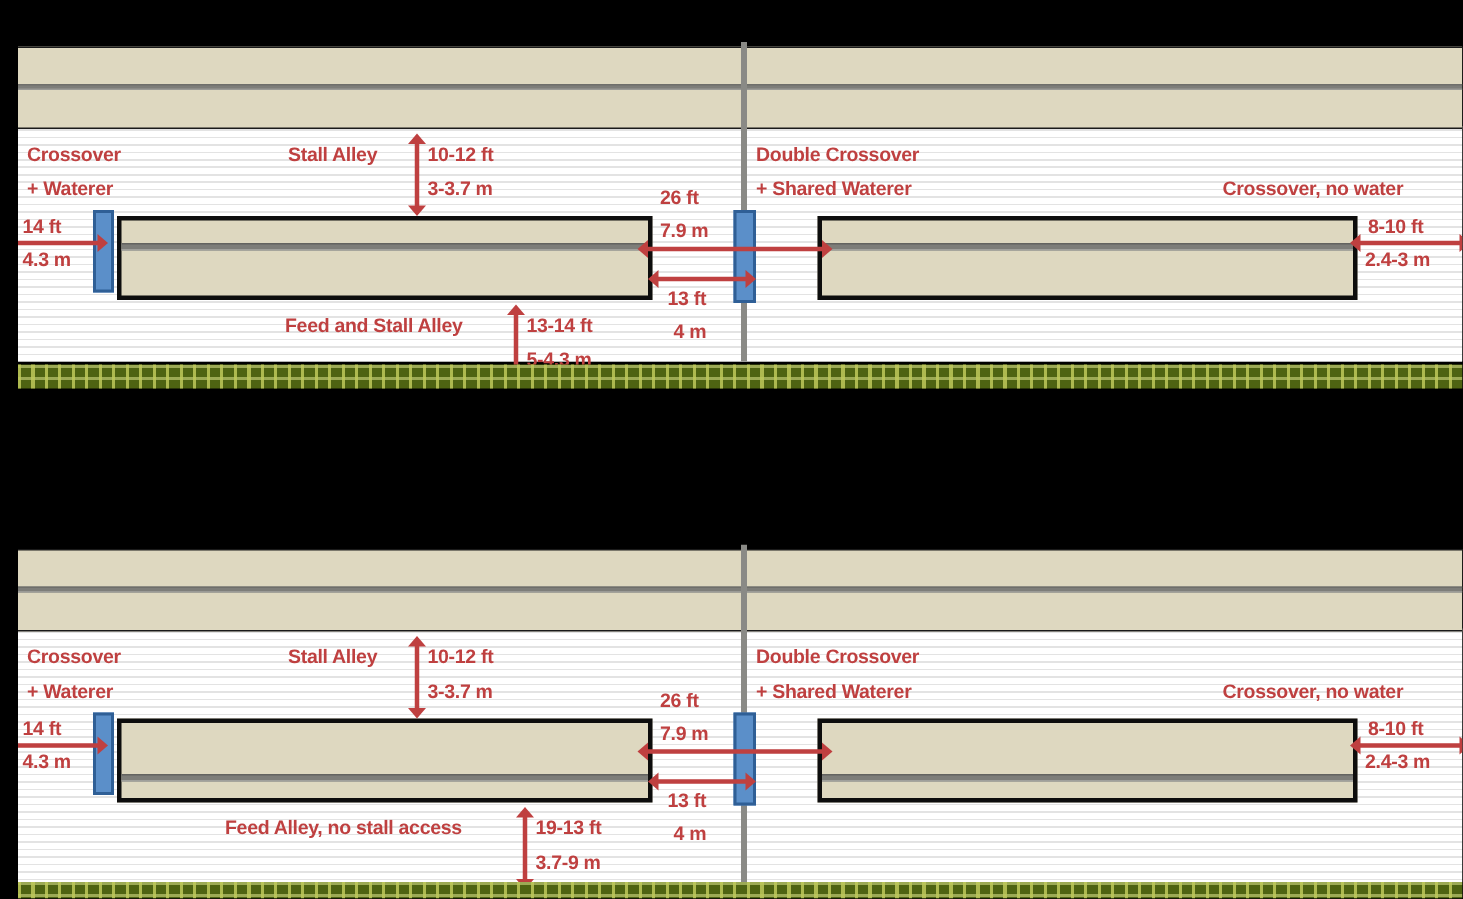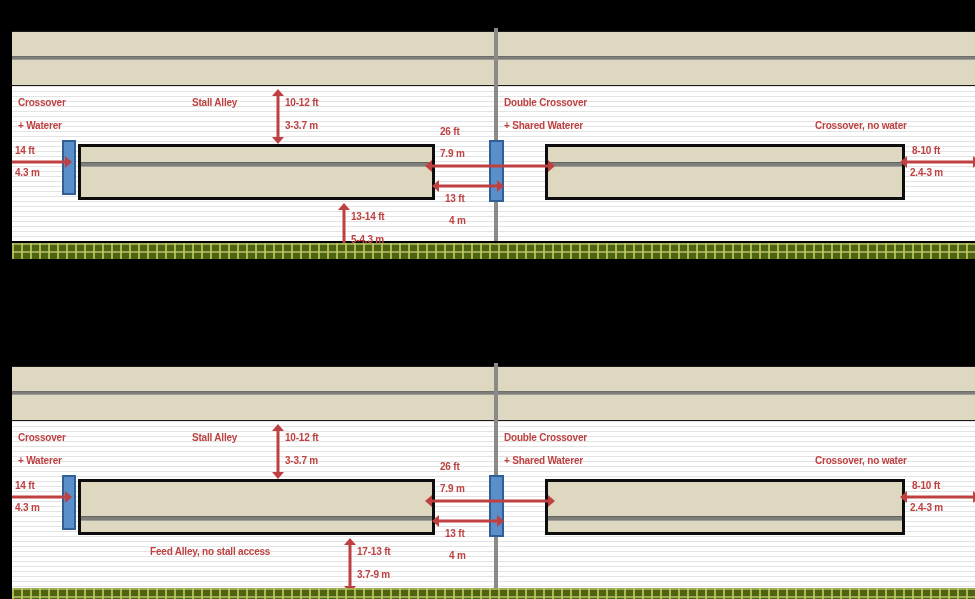--- a/index.html
+++ b/index.html
@@ -101,21 +101,21 @@
       repeating-linear-gradient(to bottom,
         rgba(220,228,140,0.55) 0px, rgba(220,228,140,0.55) 2px,
         rgba(0,0,0,0) 2px, rgba(0,0,0,0) 8px);
   }
 
   
   .note {
     position: absolute;
     color: #bf4040;
     font-weight: bold;
-    font-size: 10px;
+    font-size: 13px;
     line-height: 21px;
     white-space: nowrap;
     letter-spacing: -0.2px;
   }
 
   
   .varrow, .harrow { position: absolute; }
 
   .varrow .shaft {
     position: absolute;
@@ -219,20 +219,21 @@
 
     <div class="note" style="left:803px; top:87px;">Crossover, no water</div>
     <div class="note" style="left:900px; top:112px;">8-10 ft</div>
     <div class="note" style="left:898px; top:134px;">2.4-3 m</div>
     <div class="harrow" style="left:888px; top:126px; width:80px; height:16px;">
       <div class="shaft"></div>
         <div class="head left"></div>
         <div class="head right"></div>
     </div>
 
+    <div class="note" style="left:178px; top:178px;">Feed and Stall Alley</div>
     <div class="note" style="left:339px; top:178px;">13-14 ft</div>
     <div class="note" style="left:339px; top:201px;">5-4.3 m</div>
     <div class="varrow" style="left:324px; top:175px; width:16px; height:55px;">
       <div class="shaft"></div>
         <div class="head up"></div>
         <div class="head down"></div>
     </div>
 
     <div class="greenstrip" style="top:215px; height:16px;"></div>
   </div>
@@ -297,21 +298,21 @@
     <div class="note" style="left:803px; top:87px;">Crossover, no water</div>
     <div class="note" style="left:900px; top:112px;">8-10 ft</div>
     <div class="note" style="left:898px; top:134px;">2.4-3 m</div>
     <div class="harrow" style="left:888px; top:126px; width:80px; height:16px;">
       <div class="shaft"></div>
         <div class="head left"></div>
         <div class="head right"></div>
     </div>
 
     <div class="note" style="left:138px; top:178px;">Feed Alley, no stall access</div>
-    <div class="note" style="left:345px; top:178px;">17-13 ft</div>
+    <div class="note" style="left:345px; top:178px;">19-13 ft</div>
     <div class="note" style="left:345px; top:201px;">3.7-9 m</div>
     <div class="varrow" style="left:330px; top:175px; width:16px; height:55px;">
       <div class="shaft"></div>
         <div class="head up"></div>
         <div class="head down"></div>
     </div>
 
     <div class="greenstrip" style="top:225px; height:14px;"></div>
   </div>
 

